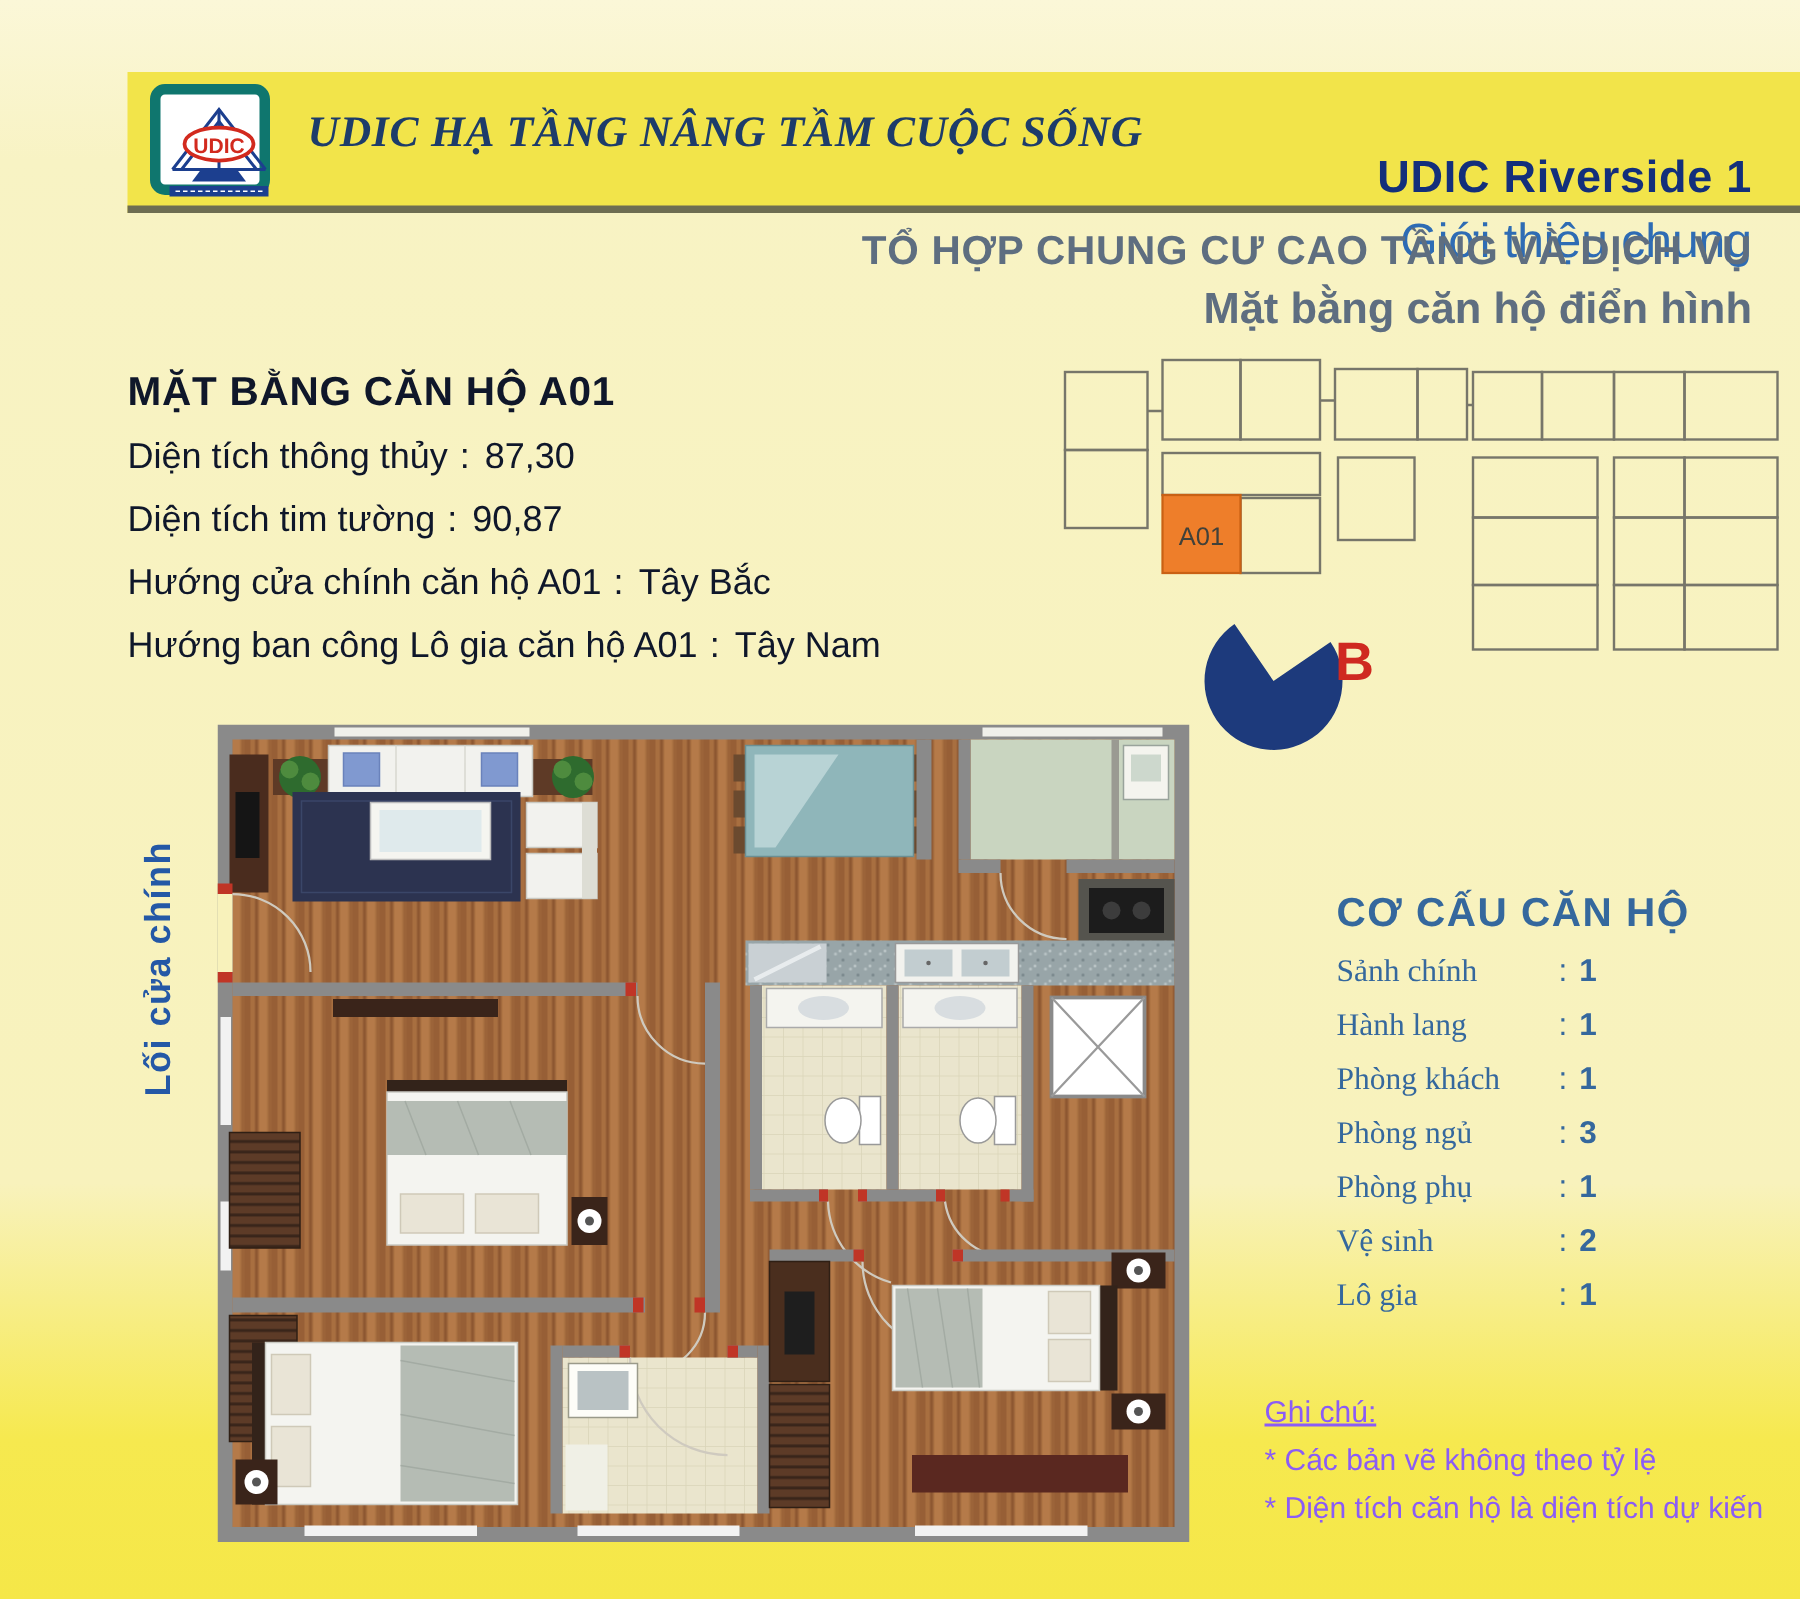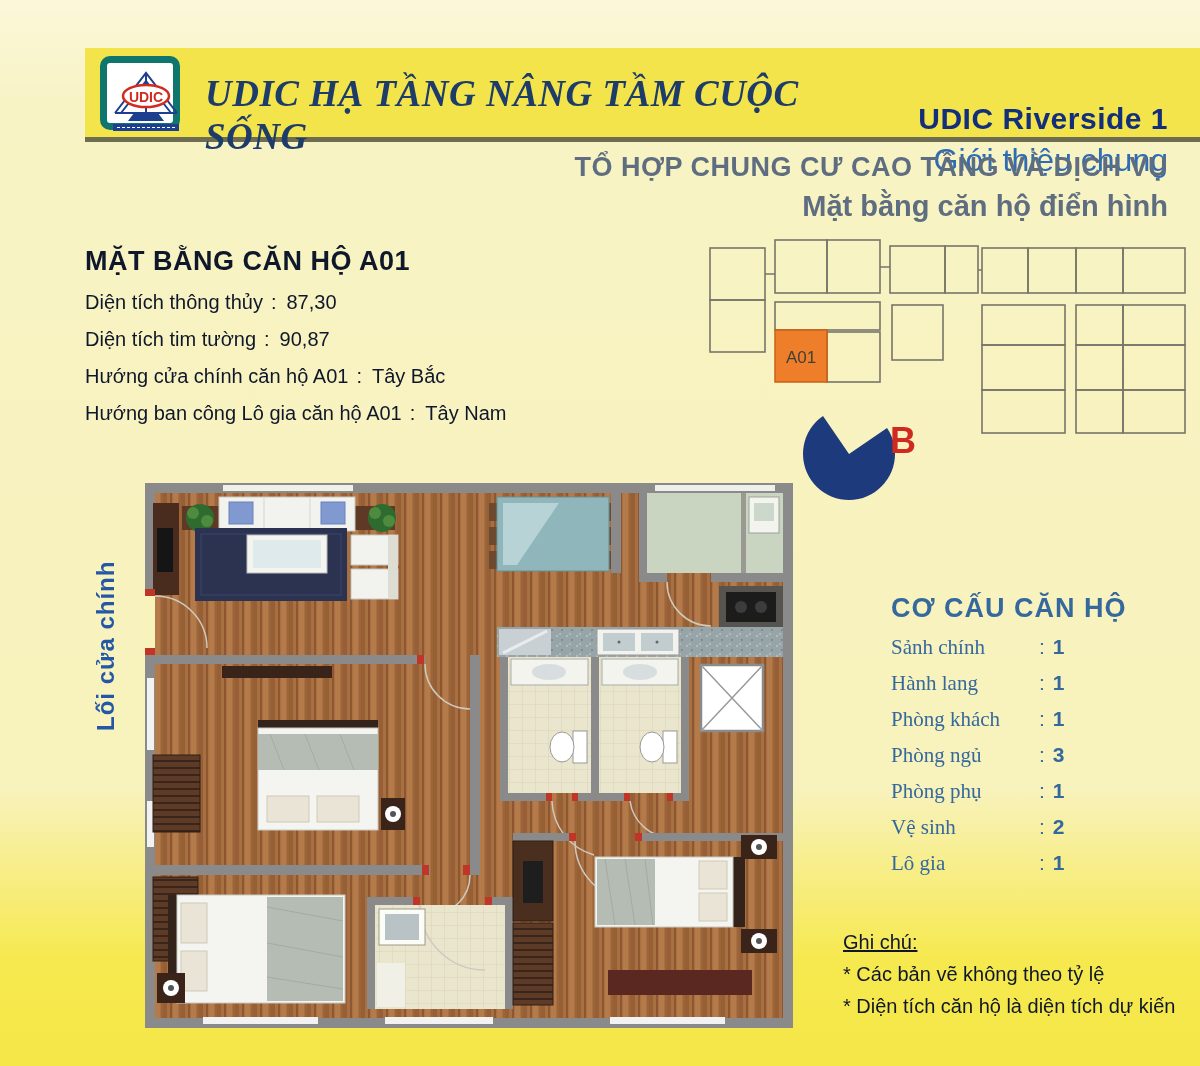--- a/index.html
+++ b/index.html
@@ -6,50 +6,50 @@
   body{width:1200px;height:1066px;position:relative;overflow:hidden;
        font-family:"Liberation Sans",sans-serif;
        background:linear-gradient(180deg,#fbf7d8 0%,#f8f3c4 10%,#f8f2bc 74%,#f6e94f 90%,#f5e748 100%);}
   .abs{position:absolute;}
   
   .header-band{left:85px;top:48px;width:1115px;height:89px;background:#f2e44a;
                border-bottom:5px solid #6e6d52;}
   .logo{left:100px;top:56px;width:80px;height:74px;background:#fff;border:7px solid #0f766e;
         border-radius:10px;box-sizing:border-box;}
   .slogan{left:205px;top:72px;width:680px;font-family:"Liberation Serif",serif;
-          font-style:italic;font-weight:bold;font-size:37px;color:#1d3c6a;letter-spacing:.5px;}
+          font-style:italic;font-weight:bold;font-size:29px;color:#1d3c6a;letter-spacing:.5px;}
   .hdr-right{right:32px;top:54px;text-align:right;}
   .project-name{font-size:30px;font-weight:bold;color:#132f7b;letter-spacing:.5px;margin-left:14px;}
   .project-sub{font-size:32px;color:#2e6cb4;margin-top:6px;}
   
   .main-title{right:32px;top:152px;text-align:right;color:#5e6e80;}
   .mt1{font-size:27px;font-weight:600;letter-spacing:.5px;}
   .mt2{font-size:29px;font-weight:700;margin-top:7px;}
   
   .apt-info{left:85px;top:246px;color:#0f172a;}
   .apt-heading{font-size:27px;font-weight:bold;letter-spacing:.5px;}
-  .apt-row{font-size:20px;margin-top:14px;}
+  .apt-row{font-size:24px;margin-top:14px;}
   .apt-row .sep{padding:0 8px;}
   .apt-row .val{padding-left:2px;}
   
   .key-plan{left:700px;top:232px;}
   .compass{left:793px;top:400px;}
   
   .floor-plan{left:145px;top:483px;}
   .entrance{left:92px;top:536px;height:195px;writing-mode:vertical-rl;transform:rotate(180deg);
             font-size:24px;font-weight:bold;color:#2458a6;letter-spacing:1px;}
   
   .room-structure{left:875px;top:593px;color:#35689d;margin-left:16px;}
   .rs-heading{font-size:27px;font-weight:bold;letter-spacing:1px;}
   .rs-row{font-size:21px;margin-top:11px;}
   .rs-row .lbl{display:inline-block;width:148px;font-family:Liberation Serif, serif;}
   .rs-row .sep{padding-right:8px;}
   .rs-row .val{font-weight:600;}
   
-  .notes{left:843px;top:931px;color:#0f172a;}
+  .notes{left:843px;top:931px;color:#8b5cf6;}
   .notes-heading{font-size:20px;text-decoration:underline;}
   .note-item{font-size:20px;margin-top:9px;}
   svg text{font-family:"Liberation Sans",sans-serif;}
 </style>
 </head>
 <body>
 
 <div>
 
   <div class="abs header-band">

